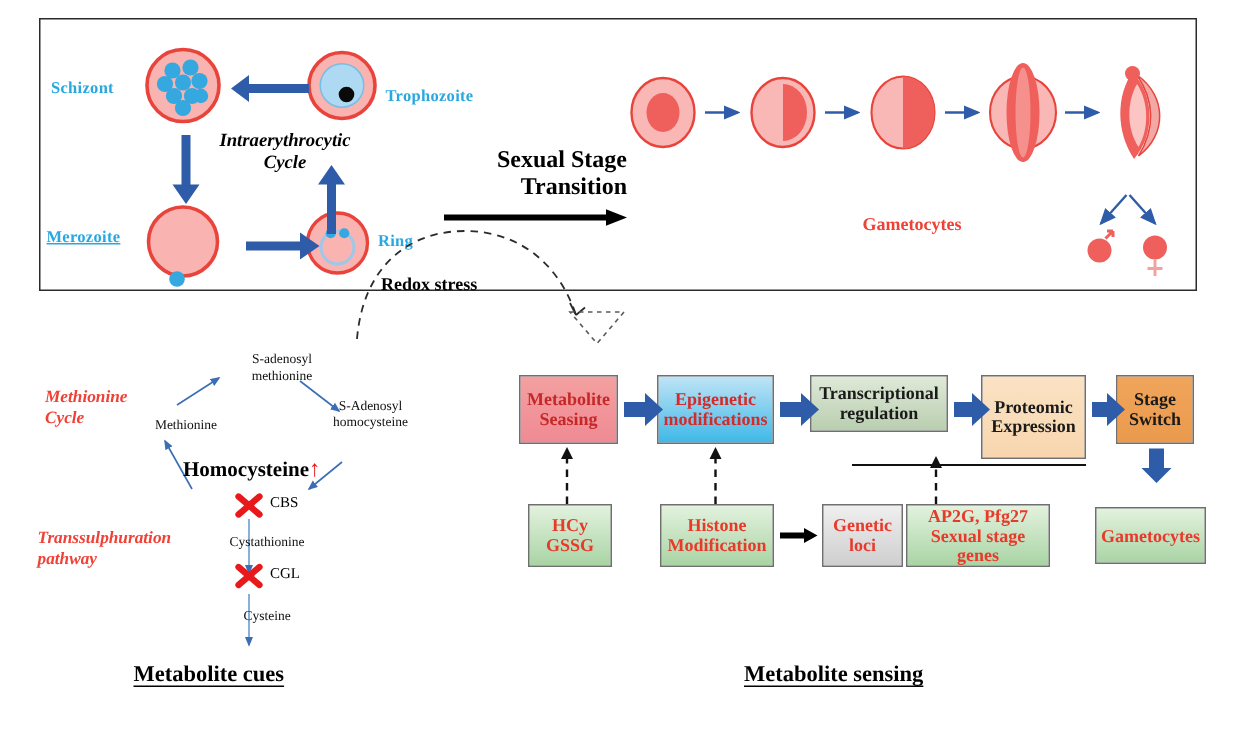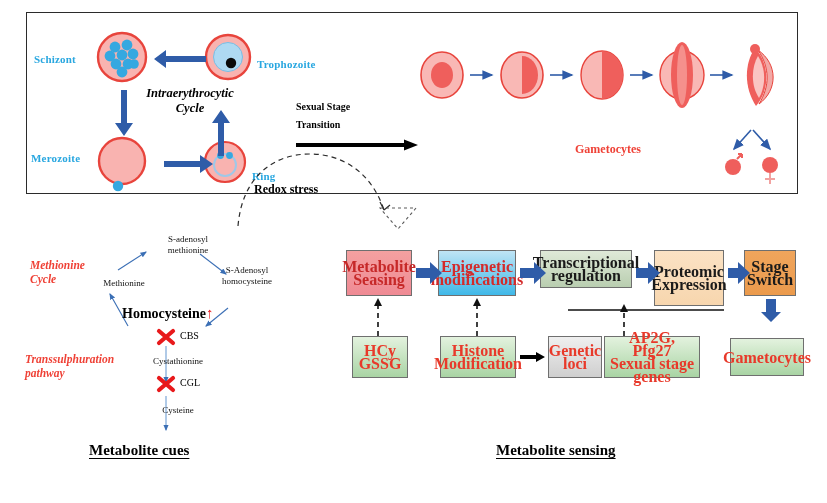--- a/index.html
+++ b/index.html
@@ -15,33 +15,33 @@
   
   .cyan-label{color:#29a7e0;font-weight:bold;font-size:11px;
               font-family:"Liberation Serif",serif;letter-spacing:.2px;}
 
   
   .red-label{color:#ef4136;font-weight:bold;font-family:"Liberation Serif",serif;}
 
   .asexual-text{font-style:italic;font-weight:bold;font-size:12.5px;line-height:15px;
                 font-family:"Liberation Serif",serif;text-align:center;color:#000;}
 
-  .sst{font-weight:bold;font-size:10px;line-height:18px;text-align:left;
+  .sst{font-weight:bold;font-size:16px;line-height:18px;text-align:right;
        font-family:"Liberation Serif",serif;}
 
   .redox{font-weight:bold;font-size:12px;font-family:"Liberation Serif",serif;}
 
   
   .caption{font-weight:bold;font-size:15px;font-family:"Liberation Serif",serif;
            text-decoration:underline;text-underline-offset:3px;}
 
   
   .fbox{position:absolute;box-sizing:border-box;border:1px solid #6f6f6f;
         display:flex;align-items:center;justify-content:center;text-align:center;
-        font-weight:bold;font-size:16px;line-height:13px;
+        font-weight:bold;font-size:12px;line-height:13px;
         font-family:"Liberation Serif",serif;padding:18px 3px;}
   .fbox.red   {background:linear-gradient(to bottom,#f4a0a0,#ef8a94);color:#c62828;}
   .fbox.blue  {background:linear-gradient(to bottom,#bfe4f5,#3fb8e8);color:#d42a2a;}
   .fbox.green {background:linear-gradient(to bottom,#dfe9d8,#b9ceb0);color:#1a1a1a;}
   .fbox.peach {background:linear-gradient(to bottom,#fbe2c4,#f7d6ae);color:#1a1a1a;}
   .fbox.orange{background:linear-gradient(to bottom,#f0a55c,#eb9a4c);color:#1a1a1a;}
   .fbox.mint  {background:linear-gradient(to bottom,#e3f2de,#a9d4a4);color:#e8392a;}
   .fbox.gray  {background:linear-gradient(to bottom,#efefef,#cfcfcf);color:#e8392a;}
 
   
@@ -86,29 +86,29 @@
 <div class="abs cyan-label" style="left:257px;top:58px;">Trophozoite</div>
 
 <div class="abs" style="left:203px;top:140px;width:44px;height:44px;">
   <svg width="44" height="44" viewBox="0 0 44 44">
     <circle cx="22" cy="22" r="20" fill="#f9b3b0" stroke="#e8443c" stroke-width="2.2"></circle>
     <circle cx="22" cy="25" r="11" fill="none" stroke="#9fc8e8" stroke-width="2"></circle>
     <circle cx="17.5" cy="15.5" r="3.4" fill="#35a8e0"></circle>
     <circle cx="26.5" cy="15.5" r="3.4" fill="#35a8e0"></circle>
   </svg>
 </div>
-<div class="abs cyan-label" style="left:252px;top:170px;font-family:Liberation Serif, serif;">Ring</div>
+<div class="abs cyan-label" style="left:252px;top:155px;font-family:Liberation Serif, serif;">Ring</div>
 
 <div class="abs" style="left:96px;top:136px;width:56px;height:56px;">
   <svg width="56" height="56" viewBox="0 0 56 56">
     <circle cx="26" cy="25" r="23" fill="#f9b3b0" stroke="#e8443c" stroke-width="2.4"></circle>
     <circle cx="22" cy="50" r="5.2" fill="#35a8e0"></circle>
   </svg>
 </div>
-<div class="abs cyan-label" style="left:31px;top:152px;">Merozoite</div>
+<div class="abs cyan-label" style="left:31px;top:152px;text-decoration:underline;">Merozoite</div>
 
 <div class="abs" style="left:96px;top:28px;width:180px;height:165px;">
   <svg width="180" height="165" viewBox="0 0 180 165">
     <g fill="#2f5ca8">
 
       <path d="M110,28 L70,28 L70,22 L58,31 L70,40 L70,34 L110,34 Z"></path>
 
       <path d="M25,62 L31,62 L31,95 L37,95 L28,108 L19,95 L25,95 Z"></path>
 
       <path d="M68,133 L104,133 L104,127 L117,136 L104,145 L104,139 L68,139 Z"></path>

